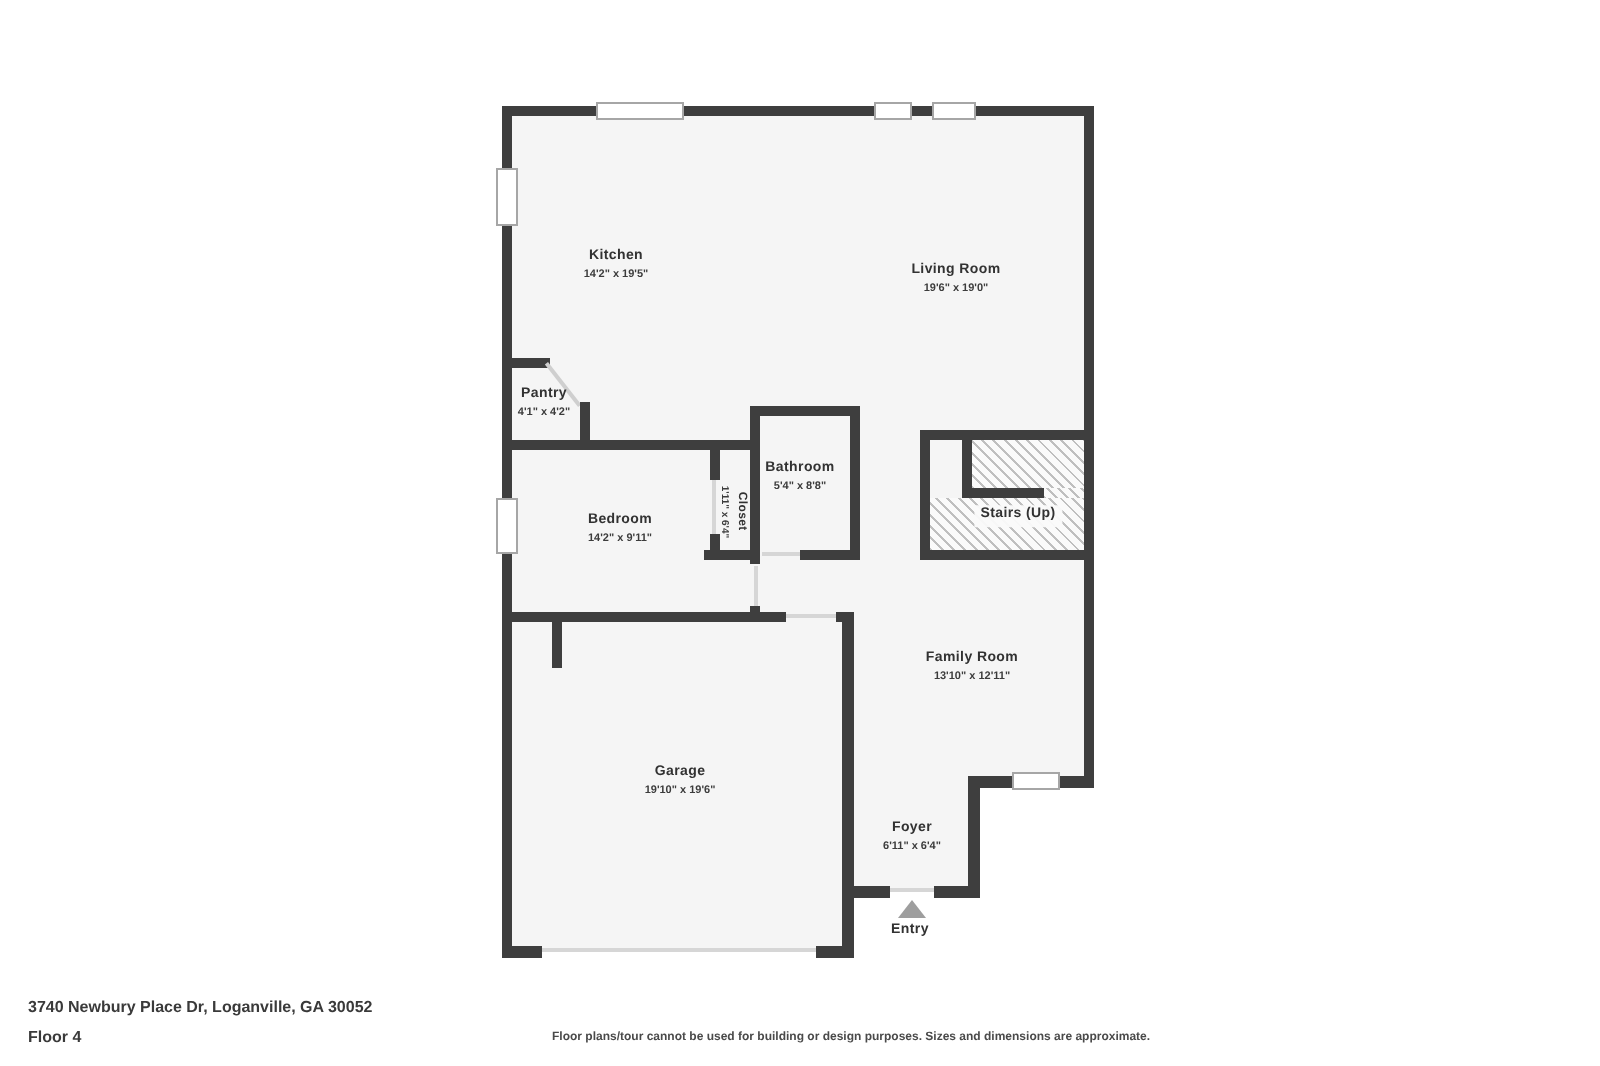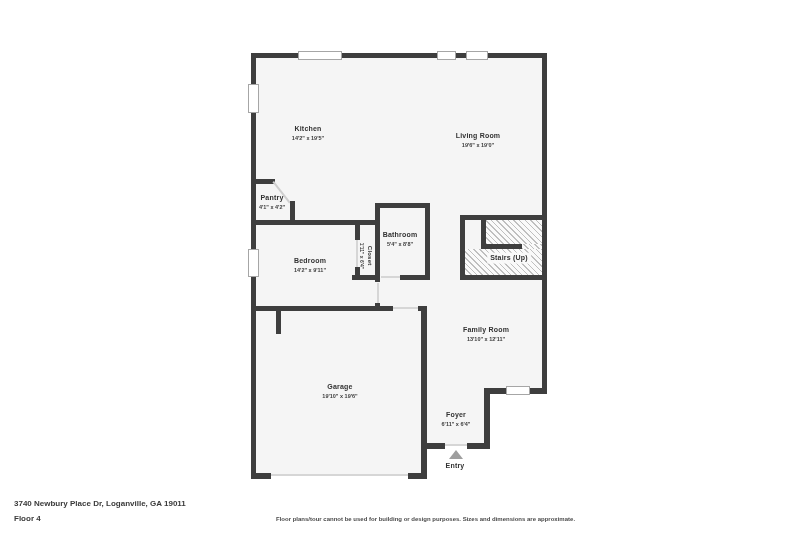--- a/index.html
+++ b/index.html
@@ -137,17 +137,17 @@
     <span class="room-dims">19'10" x 19'6"</span>
   </div>
   <div class="room-label" style="left:456px;top:419px;">
     <span class="room-name">Foyer</span>
     <span class="room-dims">6'11" x 6'4"</span>
   </div>
   <div class="room-label" style="left:455px;top:466px;">
     <span class="room-name entry-label">Entry</span>
   </div>
 
-  <div class="footer-address">3740 Newbury Place Dr, Loganville, GA 19011</div>
+  <div class="footer-address">3740 Newbury Place Dr, Loganville, GA 30052</div>
   <div class="footer-floor">Floor 4</div>
   <div class="footer-disclaimer">Floor plans/tour cannot be used for building or design purposes. Sizes and dimensions are approximate.</div>
 
 </div>
 
 </body></html>

